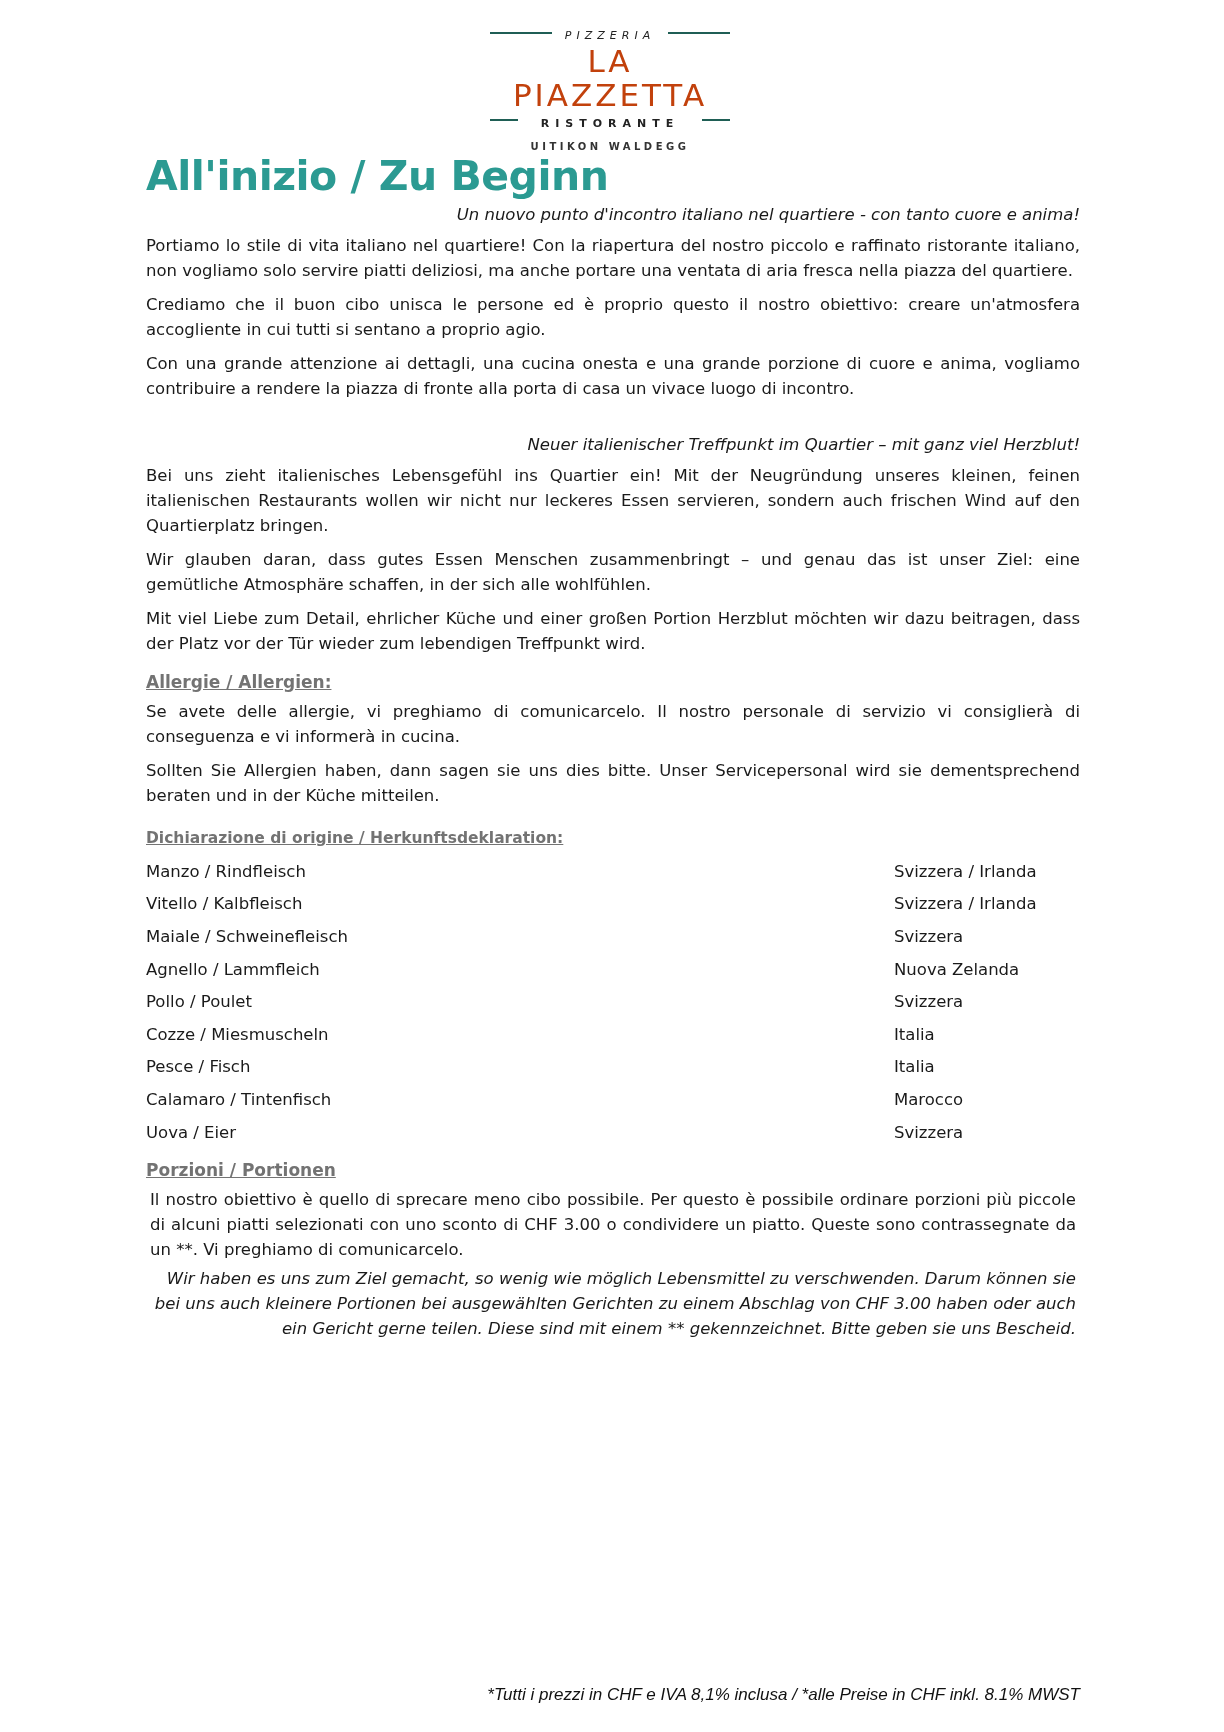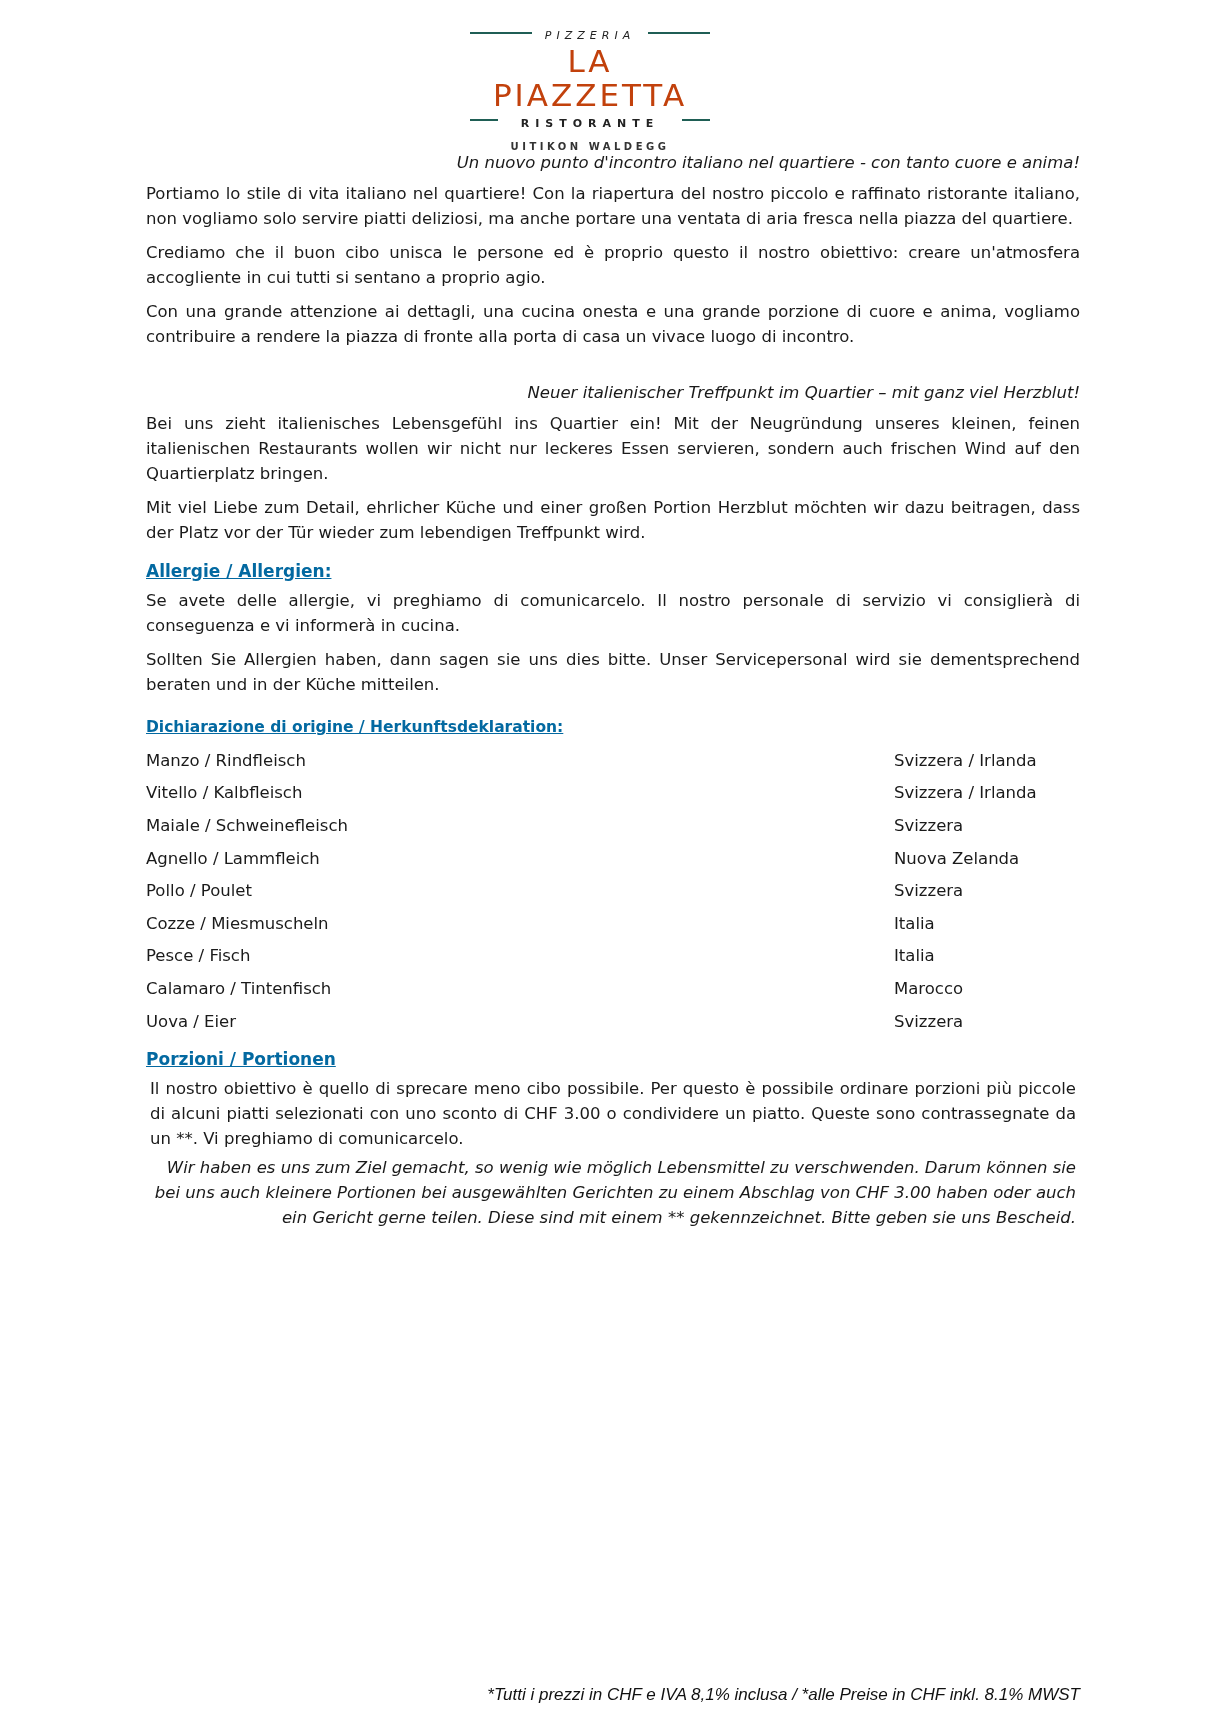--- a/index.html
+++ b/index.html
@@ -1,41 +1,41 @@
 <!DOCTYPE html>
 <html><head>
 <meta charset="utf-8">
 <style>
   html, body { margin: 0; padding: 0; background: #ffffff; }
   body { width: 1224px; height: 1732px; position: relative; overflow: hidden;
          font-family: "DejaVu Sans", sans-serif; color: #1a1a1a; }
 
   
-  .logo { position: absolute; left: 470px; top: 22px; width: 240px; height: 110px; text-align: center; }
+  .logo { position: absolute; left: 490px; top: 22px; width: 240px; height: 110px; text-align: center; }
   .logo .top-row { position: relative; height: 22px; }
   .logo .top-row .line { position: absolute; top: 10px; height: 2px; width: 62px; background: #1f5e55; }
   .logo .top-row .line.l { left: 0; }
   .logo .top-row .line.r { right: 0; }
   .logo .pizzeria { font-family: "DejaVu Sans", sans-serif; font-size: 11px; letter-spacing: 5px; color: #222; font-style: italic; position: relative; top: 2px; }
   .logo .name { font-family: "DejaVu Sans", sans-serif; font-size: 31px; letter-spacing: 3px; color: #c2410c; line-height: 34px; font-weight: normal; }
   .logo .mid-row { position: relative; height: 16px; }
   .logo .mid-row .line { position: absolute; top: 7px; height: 2px; width: 28px; background: #1f5e55; }
   .logo .mid-row .line.l { left: 0; }
   .logo .mid-row .line.r { right: 0; }
   .logo .ristorante { font-size: 11px; letter-spacing: 6px; color: #222; font-weight: bold; }
   .logo .location { margin-top: 13px; font-size: 10px; letter-spacing: 3.5px; color: #333; font-weight: bold; }
 
   
   .content { position: absolute; left: 146px; top: 150px; width: 934px; }
   .title { font-family: "DejaVu Sans", sans-serif; font-size: 41px; color: #2b9a92; margin: 0; line-height: 52px; font-weight: bold; letter-spacing: -0.5px; }
   p { margin: 0 0 9px 0; font-size: 16.5px; line-height: 25px; text-align: justify; }
   .p-left { text-align: right; font-style: italic; }
   .subtitle { margin-top: 0; margin-bottom: 6px; }
   .gap { height: 22px; }
-  .section-heading { font-size: 17px; font-weight: bold; color: #0369a1; text-decoration: underline; margin: 14px 0 4px 0; line-height: 25px; }
+  .section-heading { font-size: 17px; font-weight: bold; color: #737373; text-decoration: underline; margin: 14px 0 4px 0; line-height: 25px; }
   .origin-heading { font-size: 15.5px; }
 
   .origin-table { width: 100%; border-collapse: collapse; margin-top: 2px; }
   .origin-table td { font-size: 16.5px; padding: 0; height: 32.6px; vertical-align: middle; }
   .origin-table td.origin { width: 186px; }
 
   .porz p { margin: 4px; }
 
   .footer { position: absolute; right: 144px; top: 1685px; font-family: "Liberation Sans", sans-serif; font-style: italic; font-size: 17px; color: #111; }
 </style>
@@ -51,30 +51,32 @@
   <div class="name">LA PIAZZETTA</div>
   <div class="mid-row">
     <span class="line l"></span>
     <span class="ristorante">RISTORANTE</span>
     <span class="line r"></span>
   </div>
   <div class="location">UITIKON WALDEGG</div>
 </div>
 
 <div class="content">
+  <h1 class="title">All'inizio / Zu Beginn</h1>
 
   <p class="p-left subtitle">Un nuovo punto d'incontro italiano nel quartiere - con tanto cuore e anima!</p>
   <p>Portiamo lo stile di vita italiano nel quartiere! Con la riapertura del nostro piccolo e raffinato ristorante italiano, non vogliamo solo servire piatti deliziosi, ma anche portare una ventata di aria fresca nella piazza del quartiere.</p>
   <p>Crediamo che il buon cibo unisca le persone ed è proprio questo il nostro obiettivo: creare un'atmosfera accogliente in cui tutti si sentano a proprio agio.</p>
   <p>Con una grande attenzione ai dettagli, una cucina onesta e una grande porzione di cuore e anima, vogliamo contribuire a rendere la piazza di fronte alla porta di casa un vivace luogo di incontro.</p>
 
   <div class="gap"></div>
 
   <p class="p-left subtitle">Neuer italienischer Treffpunkt im Quartier – mit ganz viel Herzblut!</p>
   <p>Bei uns zieht italienisches Lebensgefühl ins Quartier ein! Mit der Neugründung unseres kleinen, feinen italienischen Restaurants wollen wir nicht nur leckeres Essen servieren, sondern auch frischen Wind auf den Quartierplatz bringen.</p>
+  <p>Wir glauben daran, dass gutes Essen Menschen zusammenbringt – und genau das ist unser Ziel: eine gemütliche Atmosphäre schaffen, in der sich alle wohlfühlen.</p>
   <p>Mit viel Liebe zum Detail, ehrlicher Küche und einer großen Portion Herzblut möchten wir dazu beitragen, dass der Platz vor der Tür wieder zum lebendigen Treffpunkt wird.</p>
 
   <div class="section-heading">Allergie / Allergien:</div>
   <p>Se avete delle allergie, vi preghiamo di comunicarcelo. Il nostro personale di servizio vi consiglierà di conseguenza e vi informerà in cucina.</p>
   <p>Sollten Sie Allergien haben, dann sagen sie uns dies bitte. Unser Servicepersonal wird sie dementsprechend beraten und in der Küche mitteilen.</p>
 
   <div class="section-heading origin-heading" style="margin-top:18px;">Dichiarazione di origine / Herkunftsdeklaration:</div>
   <table class="origin-table">
     <tbody>
       <tr>

